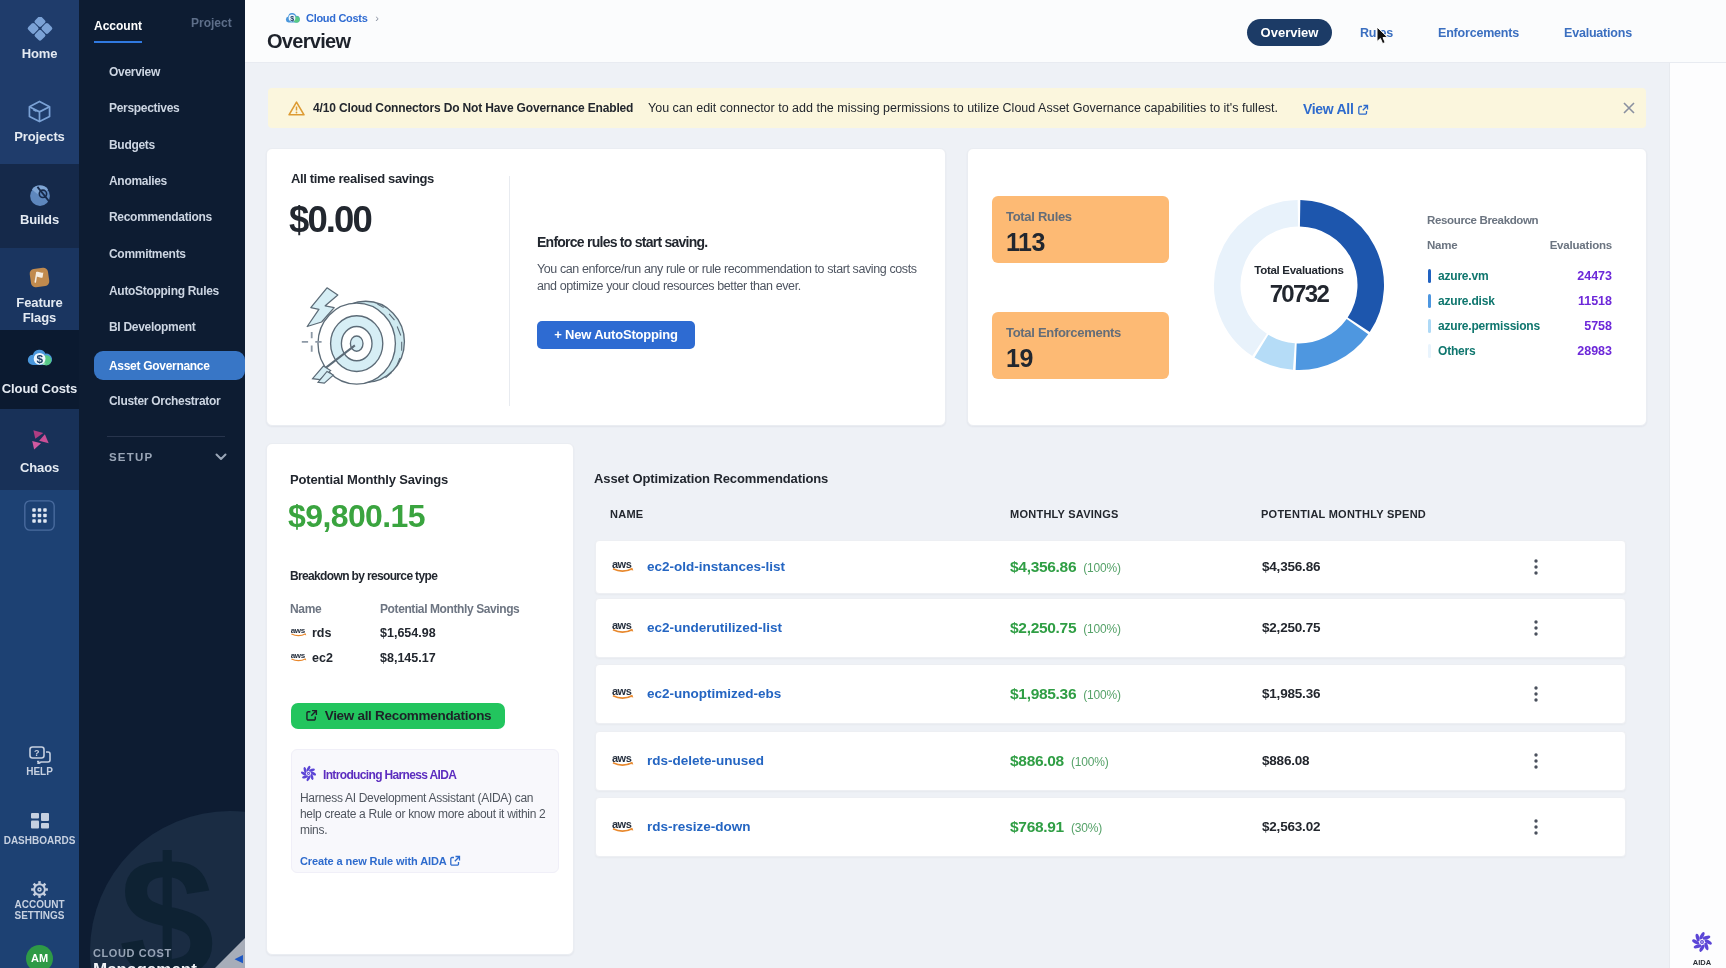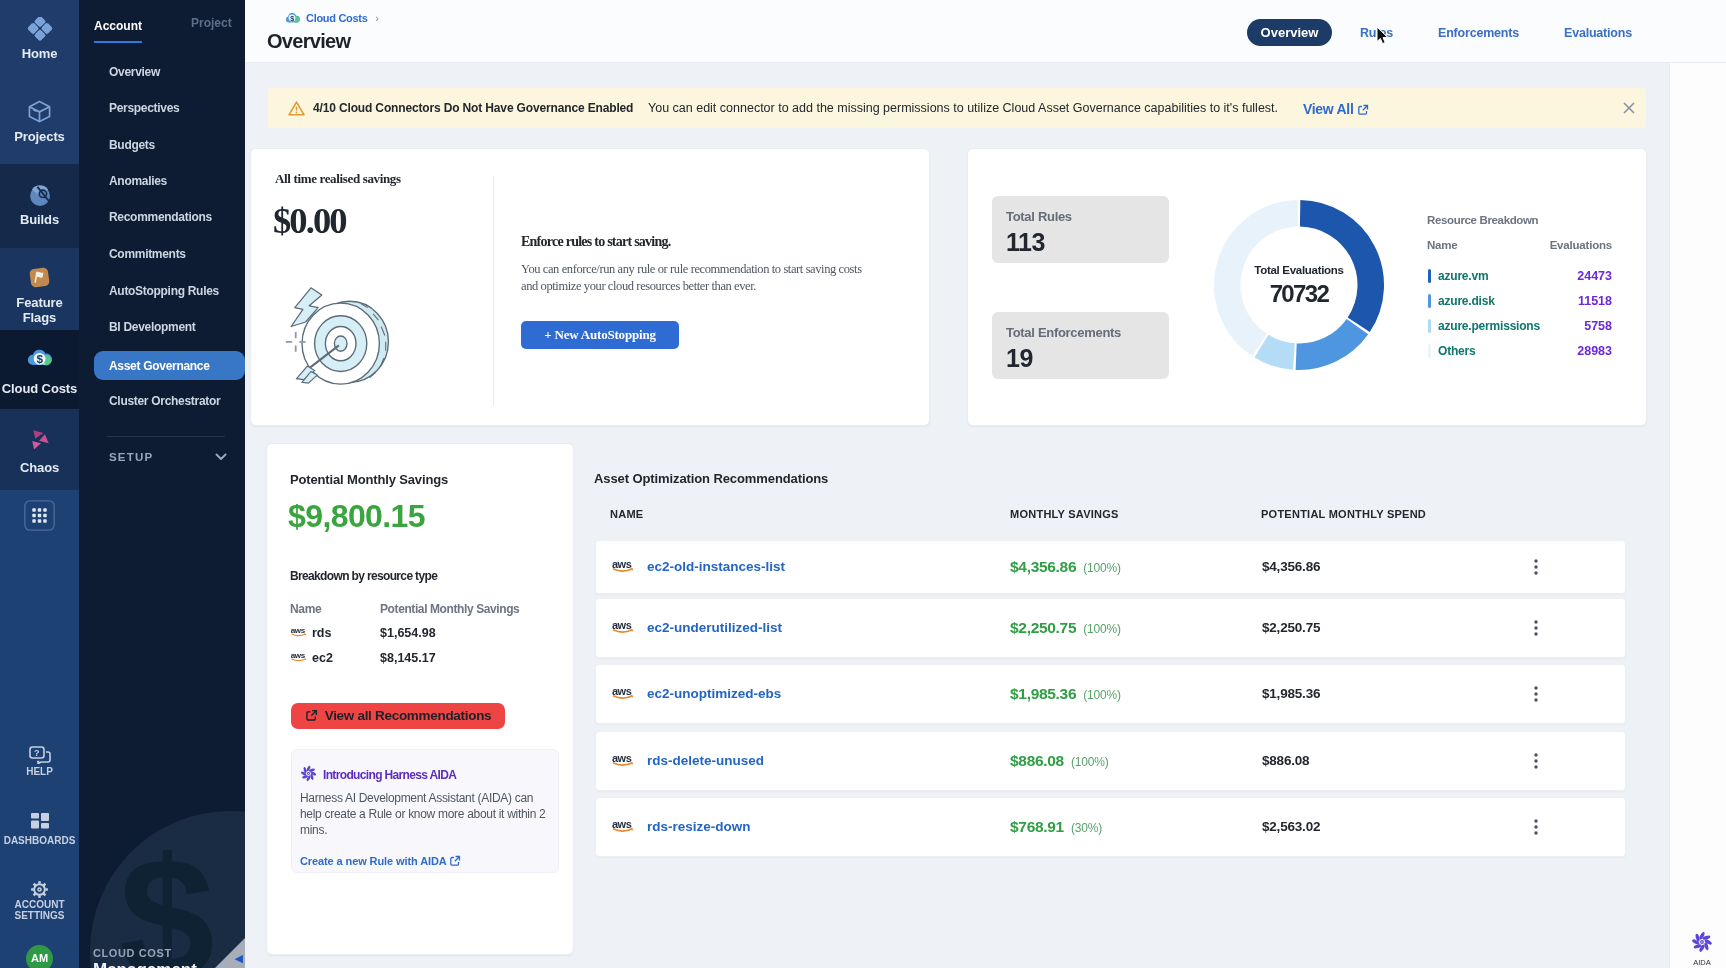--- a/index.html
+++ b/index.html
@@ -46,71 +46,71 @@
 
 
 #banner { position:absolute; left:23px; top:88px; width:1378px; height:40px; background:#fbf6dd; border-radius:4px; }
 #banner .b1 { position:absolute; left:45px; top:13px; font-size:12px; font-weight:bold; color:#23272e; white-space:nowrap; letter-spacing:-.15px; }
 #banner .b2 { position:absolute; left:380px; top:13px; font-size:12.5px; color:#23272e; white-space:nowrap; }
 #banner .va { position:absolute; left:1035px; top:13px; font-size:14px; font-weight:bold; color:#2e6bcd; letter-spacing:-.3px; }
 #banner .bx { position:absolute; left:1352px; top:11px; }
 
 
 .card { position:absolute; background:#fff; border:1px solid #eaedf2; border-radius:6px; box-shadow:0 1px 2px rgba(40,41,61,.06); }
-#card1 { left:5px; top:148px; width:680px; height:278px;font-family:Liberation Serif, serif; }
+#card1 { left:21px; top:148px; width:680px; height:278px; }
 #card2 { left:722px; top:148px; width:680px; height:278px; }
 #card3 { left:21px; top:443px; width:308px; height:512px; }
 
 #card1 .t1 { position:absolute; left:24px; top:22px; font-size:13px; font-weight:bold; color:#22272f; letter-spacing:-.35px; }
 #card1 .v1 { position:absolute; left:22px; top:50px; font-size:36.5px; font-weight:bold; color:#22272f; letter-spacing:-1.9px; }
 #card1 .vdiv { position:absolute; left:242px; top:27px; width:1px; height:230px; background:#e8ebf0; }
 #card1 .t2 { position:absolute; left:270px; top:85px; font-size:14px; font-weight:bold; color:#22272f; letter-spacing:-.75px; }
 #card1 .p2 { position:absolute; left:270px; top:112px; width:400px; font-size:12.5px; color:#4f5662; line-height:16.5px; letter-spacing:-.4px; }
 #btnNE { position:absolute; left:270px; top:172px; width:158px; height:28px; background:#2e6bd2; border-radius:5px; color:#fff; font-size:13px; font-weight:bold; text-align:center; line-height:28px; letter-spacing:-.2px; }
 
-.statbox { position:absolute; left:24px; width:177px; height:67px; background:#e5e5e5; border-radius:6px; }
+.statbox { position:absolute; left:24px; width:177px; height:67px; background:#fdba74; border-radius:6px; }
 .statbox .sl { position:absolute; left:14px; top:13px; font-size:13px; font-weight:700; color:#646d78; letter-spacing:-.3px; }
 .statbox .sv { position:absolute; left:14px; top:32px; font-size:25px; font-weight:bold; color:#22272f; letter-spacing:-.5px; }
 #rb { position:absolute; left:459px; top:61px; width:185px; }
 #rb .rbt { font-size:11.5px; font-weight:700; color:#6b7480; letter-spacing:-.35px; }
 .rbrow { position:absolute; left:459px; width:185px; height:16px; }
 .rbbar { position:absolute; left:1px; top:1px; width:3px; height:14px; border-radius:2px; }
 .rbname { position:absolute; left:11px; top:1px; font-size:12px; font-weight:700; color:#0f766e; letter-spacing:-.2px; }
 .rbval { position:absolute; right:0; top:1px; font-size:12.5px; font-weight:bold; color:#6d28d9; }
 .rbhdr { position:absolute; left:459px; top:90px; width:185px; font-size:11.5px; font-weight:700; color:#6b7480; letter-spacing:-.2px; }
 
 
 #card3 .t1 { position:absolute; left:23px; top:28px; font-size:13px; font-weight:bold; color:#22272f; letter-spacing:-.15px; }
 #card3 .green { position:absolute; left:21px; top:54px; font-size:32px; font-weight:bold; color:#3aa43f; letter-spacing:-0.6px; }
 #card3 .t3 { position:absolute; left:23px; top:125px; font-size:12px; font-weight:bold; color:#22272f; letter-spacing:-.65px; }
 #card3 .hname { position:absolute; left:23px; top:158px; font-size:12px; color:#6d7582; font-weight:700; letter-spacing:-.3px; }
 #card3 .hpms { position:absolute; left:113px; top:158px; font-size:12px; color:#6d7582; font-weight:700; letter-spacing:-.4px; }
 .r3 { position:absolute; left:23px; height:20px; }
 .r3 .nm { position:absolute; left:22px; top:2px; font-size:12.5px; font-weight:bold; color:#22272f; }
 .r3 .vl { position:absolute; left:90px; top:2px; font-size:12.5px; font-weight:bold; color:#22272f; }
-#btnVR { position:absolute; left:24px; top:259px; width:214px; height:26px; background:#ef4444; border-radius:7px; color:#1d2228; font-size:13.5px; font-weight:bold; text-align:center; line-height:26px; letter-spacing:-.3px; }
+#btnVR { position:absolute; left:24px; top:259px; width:214px; height:26px; background:#22c55e; border-radius:7px; color:#1d2228; font-size:13.5px; font-weight:bold; text-align:center; line-height:26px; letter-spacing:-.3px; }
 #aida { position:absolute; left:24px; top:305px; width:268px; height:124px; background:#f8f8fc; border-radius:6px; border:1px solid #f0eff8; }
 #aida .at { position:absolute; left:31px; top:18px; font-size:12px; font-weight:700; color:#5c2dbf; letter-spacing:-.65px; }
 #aida .ab { position:absolute; left:8px; top:40px; width:252px; font-size:12px; color:#50565f; line-height:16px; letter-spacing:-.3px; }
 #aida .al { position:absolute; left:8px; top:105px; font-size:11px; font-weight:700; color:#2e6bcd; letter-spacing:-.1px; }
 
 
 #tbltitle { position:absolute; left:349px; top:471px; font-size:13px; font-weight:bold; color:#22272f; letter-spacing:-.1px; }
 .th { position:absolute; top:508px; font-size:11px; font-weight:bold; color:#23272e; letter-spacing:.25px; }
 .trow { position:absolute; left:350px; width:1031px; background:#fff; border:1px solid #edeff3; border-radius:4px; box-shadow:0 1px 2px rgba(40,41,61,.04); }
 .trow .nm { position:absolute; left:51px; top:50%; margin-top:-8px; font-size:13.5px; font-weight:bold; color:#2465c2; }
 .trow .sv { position:absolute; left:414px; top:50%; margin-top:-9px; font-size:15.5px; font-weight:bold; color:#2f9e44; letter-spacing:-.3px; }
 .trow .pc { font-size:12px; font-weight:400; color:#56a269; margin-left:7px; letter-spacing:-.2px; }
 .trow .sp { position:absolute; left:666px; top:50%; margin-top:-8px; font-size:13.5px; font-weight:bold; color:#23272e; letter-spacing:-.2px; }
 .trow .aws { position:absolute; left:15px; top:50%; margin-top:-9px; }
 .trow .kb { position:absolute; left:938px; top:50%; margin-top:-8px; }
 
 
 #aidafloat { position:absolute; left:1442px; top:931px; width:30px; text-align:center; }
-#aidafloat .aflbl { font-size:7.5px; color:#2b2f36; font-weight:400; margin-top:1px; }
+#aidafloat .aflbl { font-size:7.5px; color:#2b2f36; font-weight:700; margin-top:1px; }
 </style>
 </head>
 <body>
 
 <svg width="0" height="0" style="position:absolute;">
 <defs>
 <symbol id="sym-aws" viewBox="0 0 26 16">
   <text x="1" y="10" font-family="Liberation Sans, sans-serif" font-size="11" font-weight="bold" fill="#252f3e" letter-spacing="-0.5">aws</text>
   <path d="M2,10.8 Q12,15.6 21.5,10.4" stroke="#e8882d" stroke-width="1.7" fill="none"></path>
   <path d="M21.5,10.4 l0.8,2.2 l-2.6,-0.6 z" fill="#e8882d"></path>

